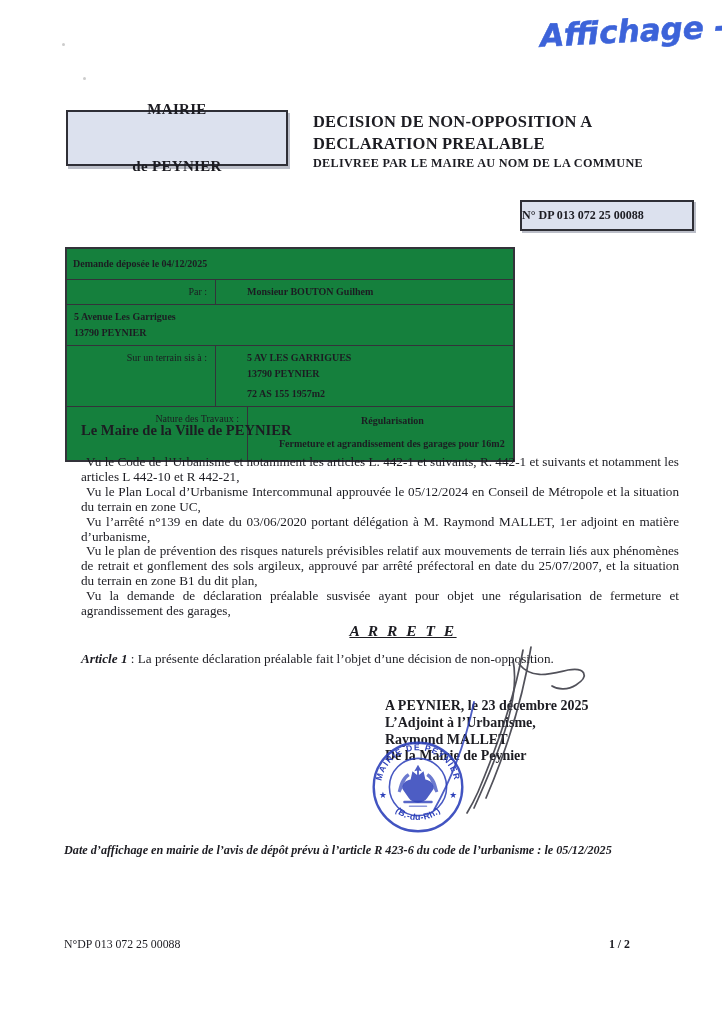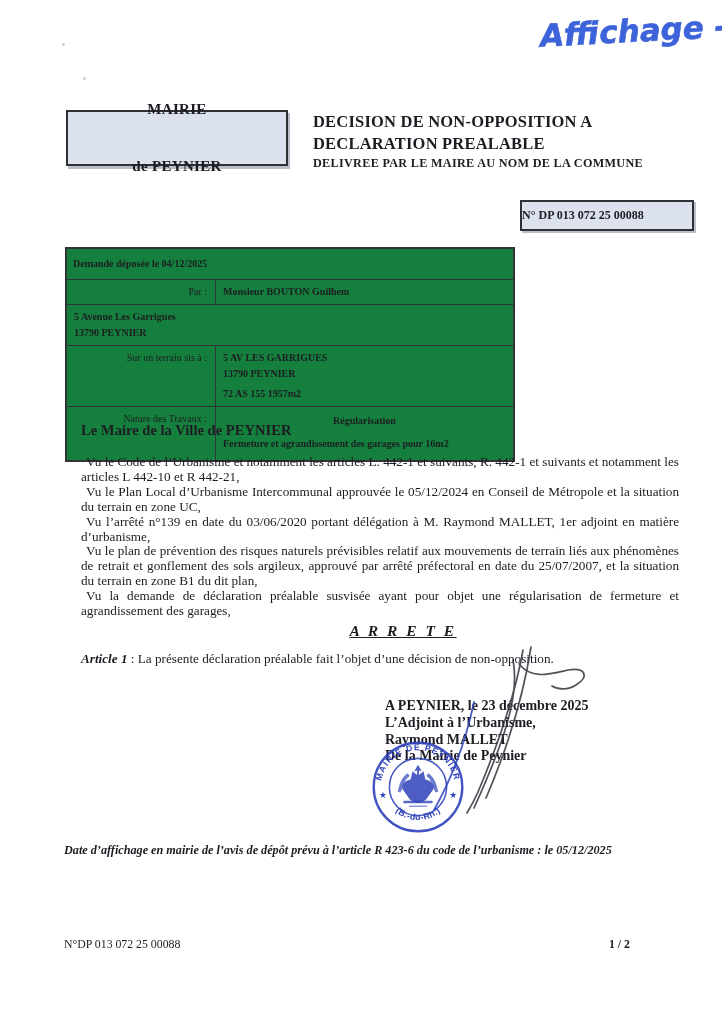--- a/index.html
+++ b/index.html
@@ -30,22 +30,22 @@
   .ref-box {
     position:absolute; top:200px; left:520px; width:170px; height:27px;
     background:#dce1ee; border:2px solid #2f2f36;
     box-shadow:2px 2px 0 rgba(120,126,145,.5);
     font-weight:bold; font-size:12px; line-height:27px; white-space:nowrap;
   }
 
   
   .doc-table { position:absolute; top:199px; left:65px; width:446px; border:2px solid #33333a; font-size:10px; line-height:16px; background:#15803d;margin-top:48px; }
   .t-head { border-bottom:1.5px solid #33333a; padding:7px 6px; font-weight:bold; }
-  .t-cols { display:flex; border-bottom:1.5px solid #33333a; }
-  .t-cols:last-child { border-bottom:none; }
+  .t-cols { display:flex; border-bottom:1.5px solid #33333a;gap:24px; }
+  .t-cols:last-child { border-bottom:none;padding-left:32px; }
   .t-label { width:138px; flex-shrink:0; text-align:right; padding:4px 8px 4px 2px; border-right:1.5px solid #33333a; }
   .t-value { flex:1; padding:4px 7px; font-weight:bold; }
   .t-value .gap-top { margin-top:4px; }
   .row-par .t-label, .row-par .t-value { padding-top:4px; padding-bottom:4px; }
   .nature-title { text-align:center; padding-top:2px; }
   .nature-detail { margin-top:7px; padding-bottom:4px; }
 
   
   .body { position:absolute; top:421px; left:81px; width:598px; font-size:13.2px; line-height:14.9px; }
   .salutation { font-weight:bold; font-size:14.6px; line-height:18px; margin:0 0 16px 0; }

